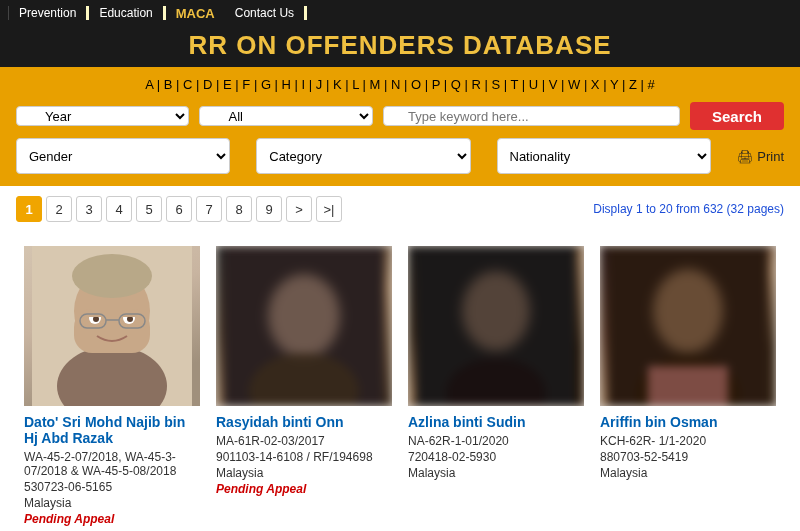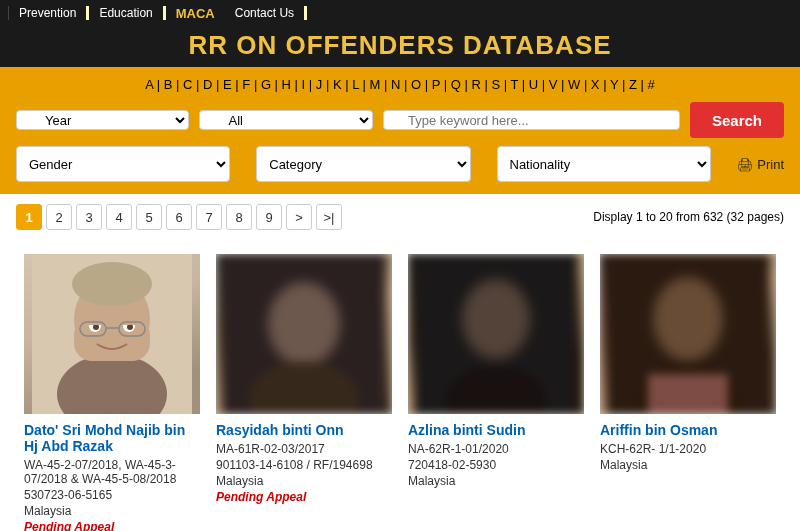--- a/index.html
+++ b/index.html
@@ -63,21 +63,21 @@
       background: #fff;
     }
     .search-row select { flex: 1; }
     .search-row input { flex: 2; }
     .search-btn {
       background: #e03030;
       color: #fff;
       border: none;
       border-radius: 4px;
       padding: 0 22px;
-      height: 36px;
+      height: 28px;
       font-size: 15px;
       font-weight: bold;
       cursor: pointer;
     }
     .filter-row {
       display: flex;
       gap: 26px;
       align-items: center;
     }
     .filter-row select {
@@ -127,21 +127,21 @@
       padding: 0 4px;
     }
     .pagination a.active {
       background: #f0a500;
       color: #fff;
       border-color: #f0a500;
       font-weight: bold;
     }
     .display-info {
       font-size: 12px;
-      color: #000000;
+      color: #1d4ed8;
       text-align: right;
     }
 
     
     .cards-grid {
       display: grid;
       grid-template-columns: repeat(4, 1fr);
       gap: 0;
       padding: 10px 16px;
     }
@@ -358,17 +358,18 @@
           <filter id="blur4">
               <feGaussianBlur stdDeviation="4.5"></feGaussianBlur>
             </filter>
 
           <rect x="40" y="120" width="80" height="40" fill="#d08080" opacity="0.5"></rect>
         </svg>
       </div>
     </div>
     <div class="card-name">Ariffin bin Osman</div>
     <div class="card-id">KCH-62R- 1/1-2020</div>
+    <div class="card-id">880703-52-5419</div>
     <div class="card-country">Malaysia</div>
     <div class="card-status"></div>
   </div>
 
 </div>
 
 </body></html>

